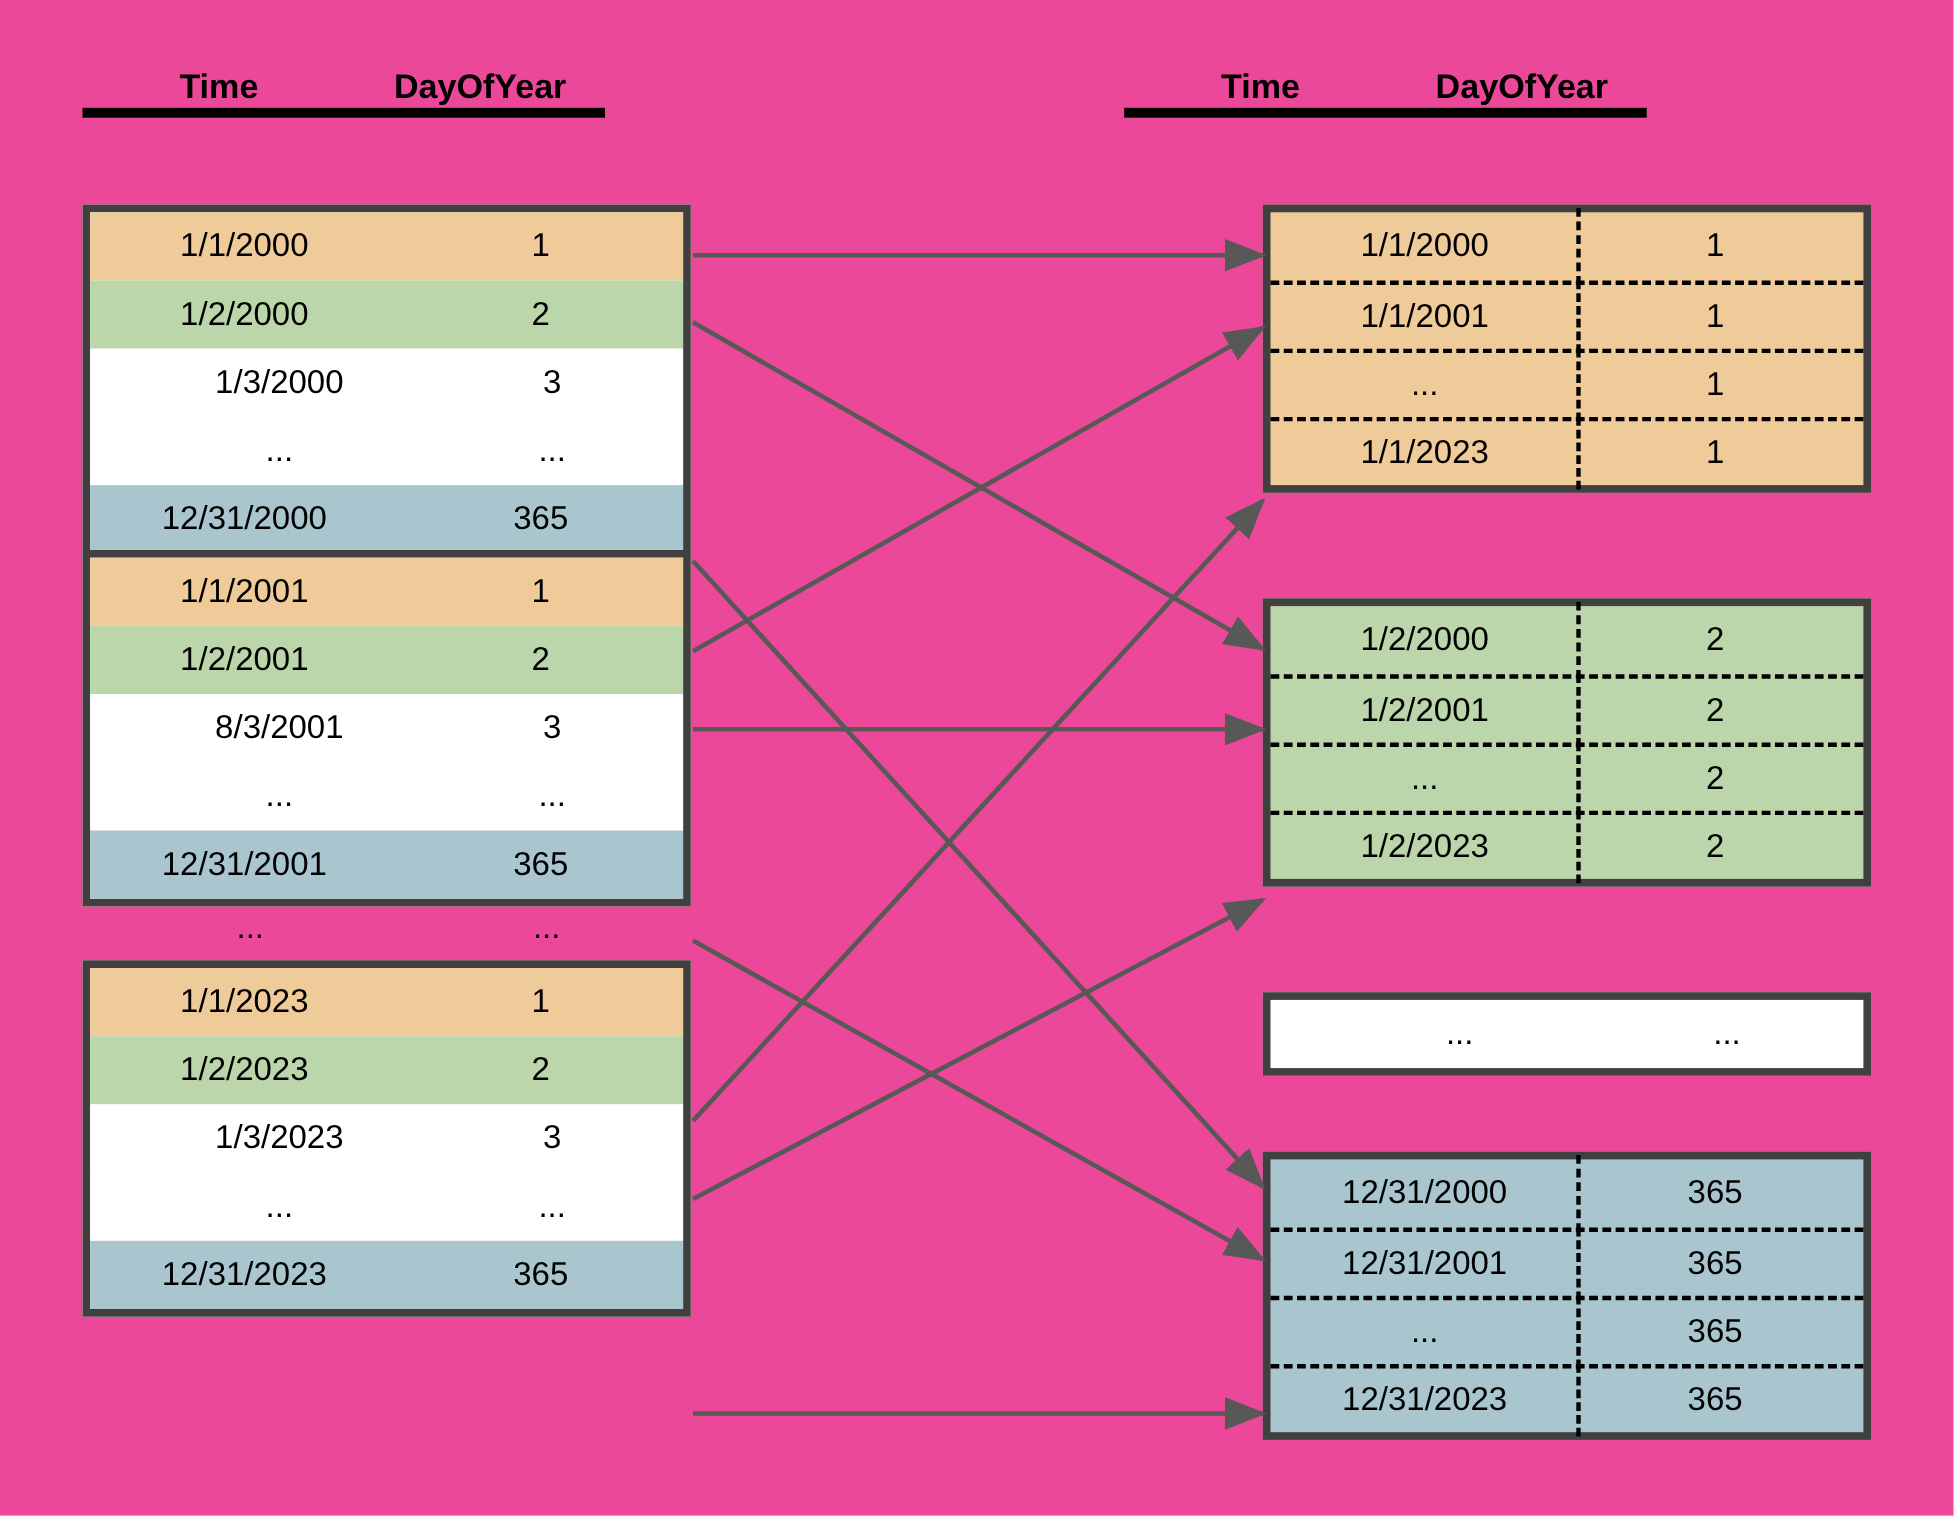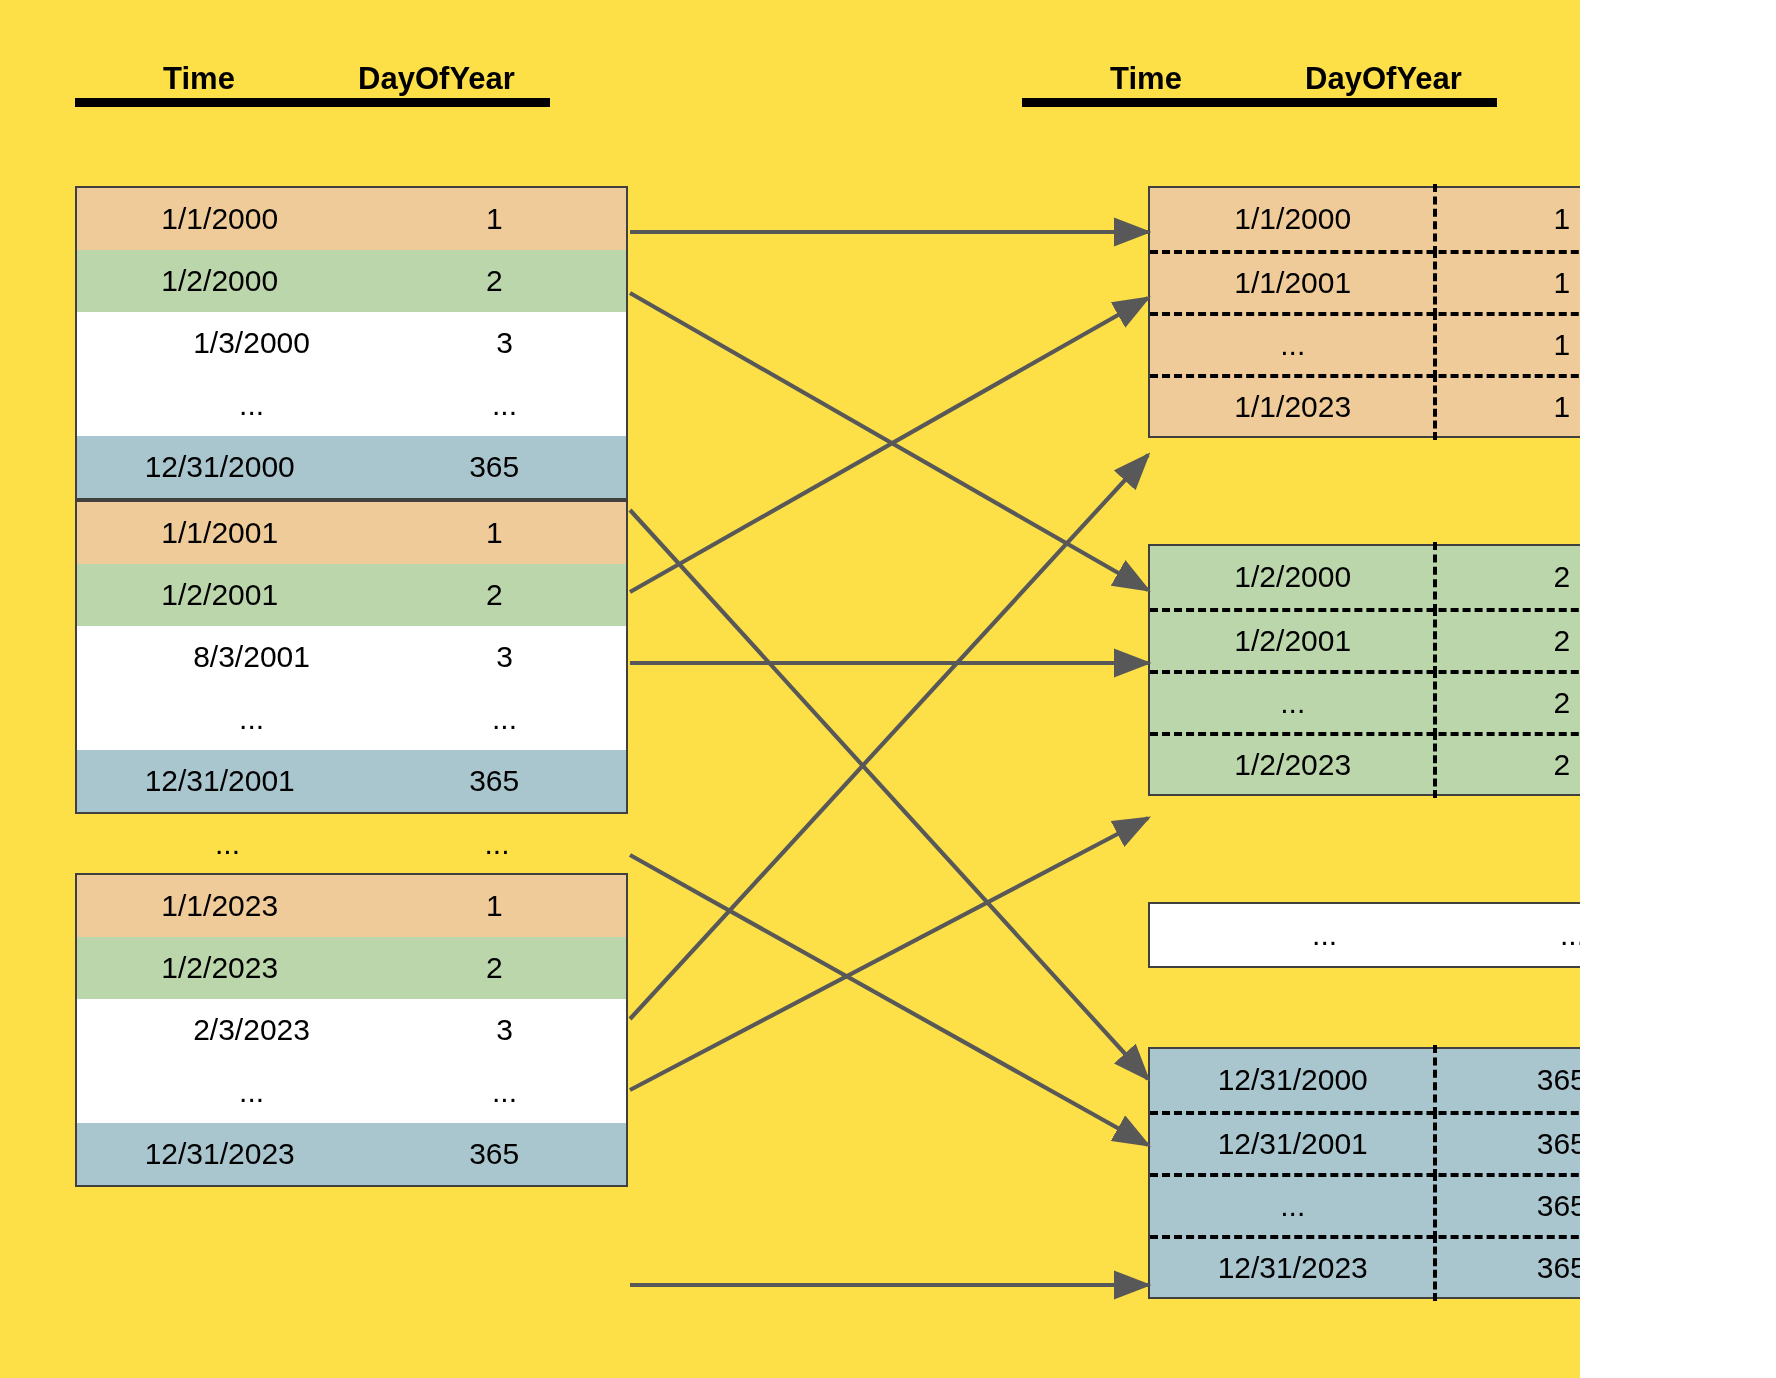--- a/index.html
+++ b/index.html
@@ -3,23 +3,23 @@
 <meta charset="utf-8">
 <title>DayOfYear Regrouping Diagram</title>
 <style>
   html,body{margin:0;padding:0;background:#ffffff;}
   body{
     font-family:"Liberation Sans","DejaVu Sans",sans-serif;
     -webkit-font-smoothing:antialiased;
   }
   #canvas{
     position:relative;
-    width:1580px;
+    width:1776px;
     height:1378px;
-    background:#fde047;
+    background:#ec4899;
     overflow:hidden;
   }
 
   
   .hdr-group{position:absolute;}
   .hdr-row{
     position:relative;
     height:46px;
     display:flex;
     align-items:flex-end;
@@ -34,21 +34,21 @@
   .hdr-rule{
     position:absolute;
     background:#000;
     height:9px;
   }
 
   
   .tbl{
     position:absolute;
     box-sizing:border-box;
-    border:2px solid #404040;
+    border:7px solid #404040;
     background:#ffffff;
   }
   .row{
     display:flex;
     box-sizing:border-box;
     width:100%;
   }
   .cell{
     box-sizing:border-box;
     font-size:30px;
@@ -177,21 +177,21 @@
   <div class="tbl left" style="left:75px;top:873px;width:553px;">
     <div class="row c-orange">
       <div class="cell time">1/1/2023</div>
       <div class="cell doy">1</div>
     </div>
     <div class="row c-green">
       <div class="cell time">1/2/2023</div>
       <div class="cell doy">2</div>
     </div>
     <div class="row c-white">
-      <div class="cell time">2/3/2023</div>
+      <div class="cell time">1/3/2023</div>
       <div class="cell doy">3</div>
     </div>
     <div class="row c-white">
       <div class="cell time">...</div>
       <div class="cell doy">...</div>
     </div>
     <div class="row c-blue">
       <div class="cell time">12/31/2023</div>
       <div class="cell doy">365</div>
     </div>

